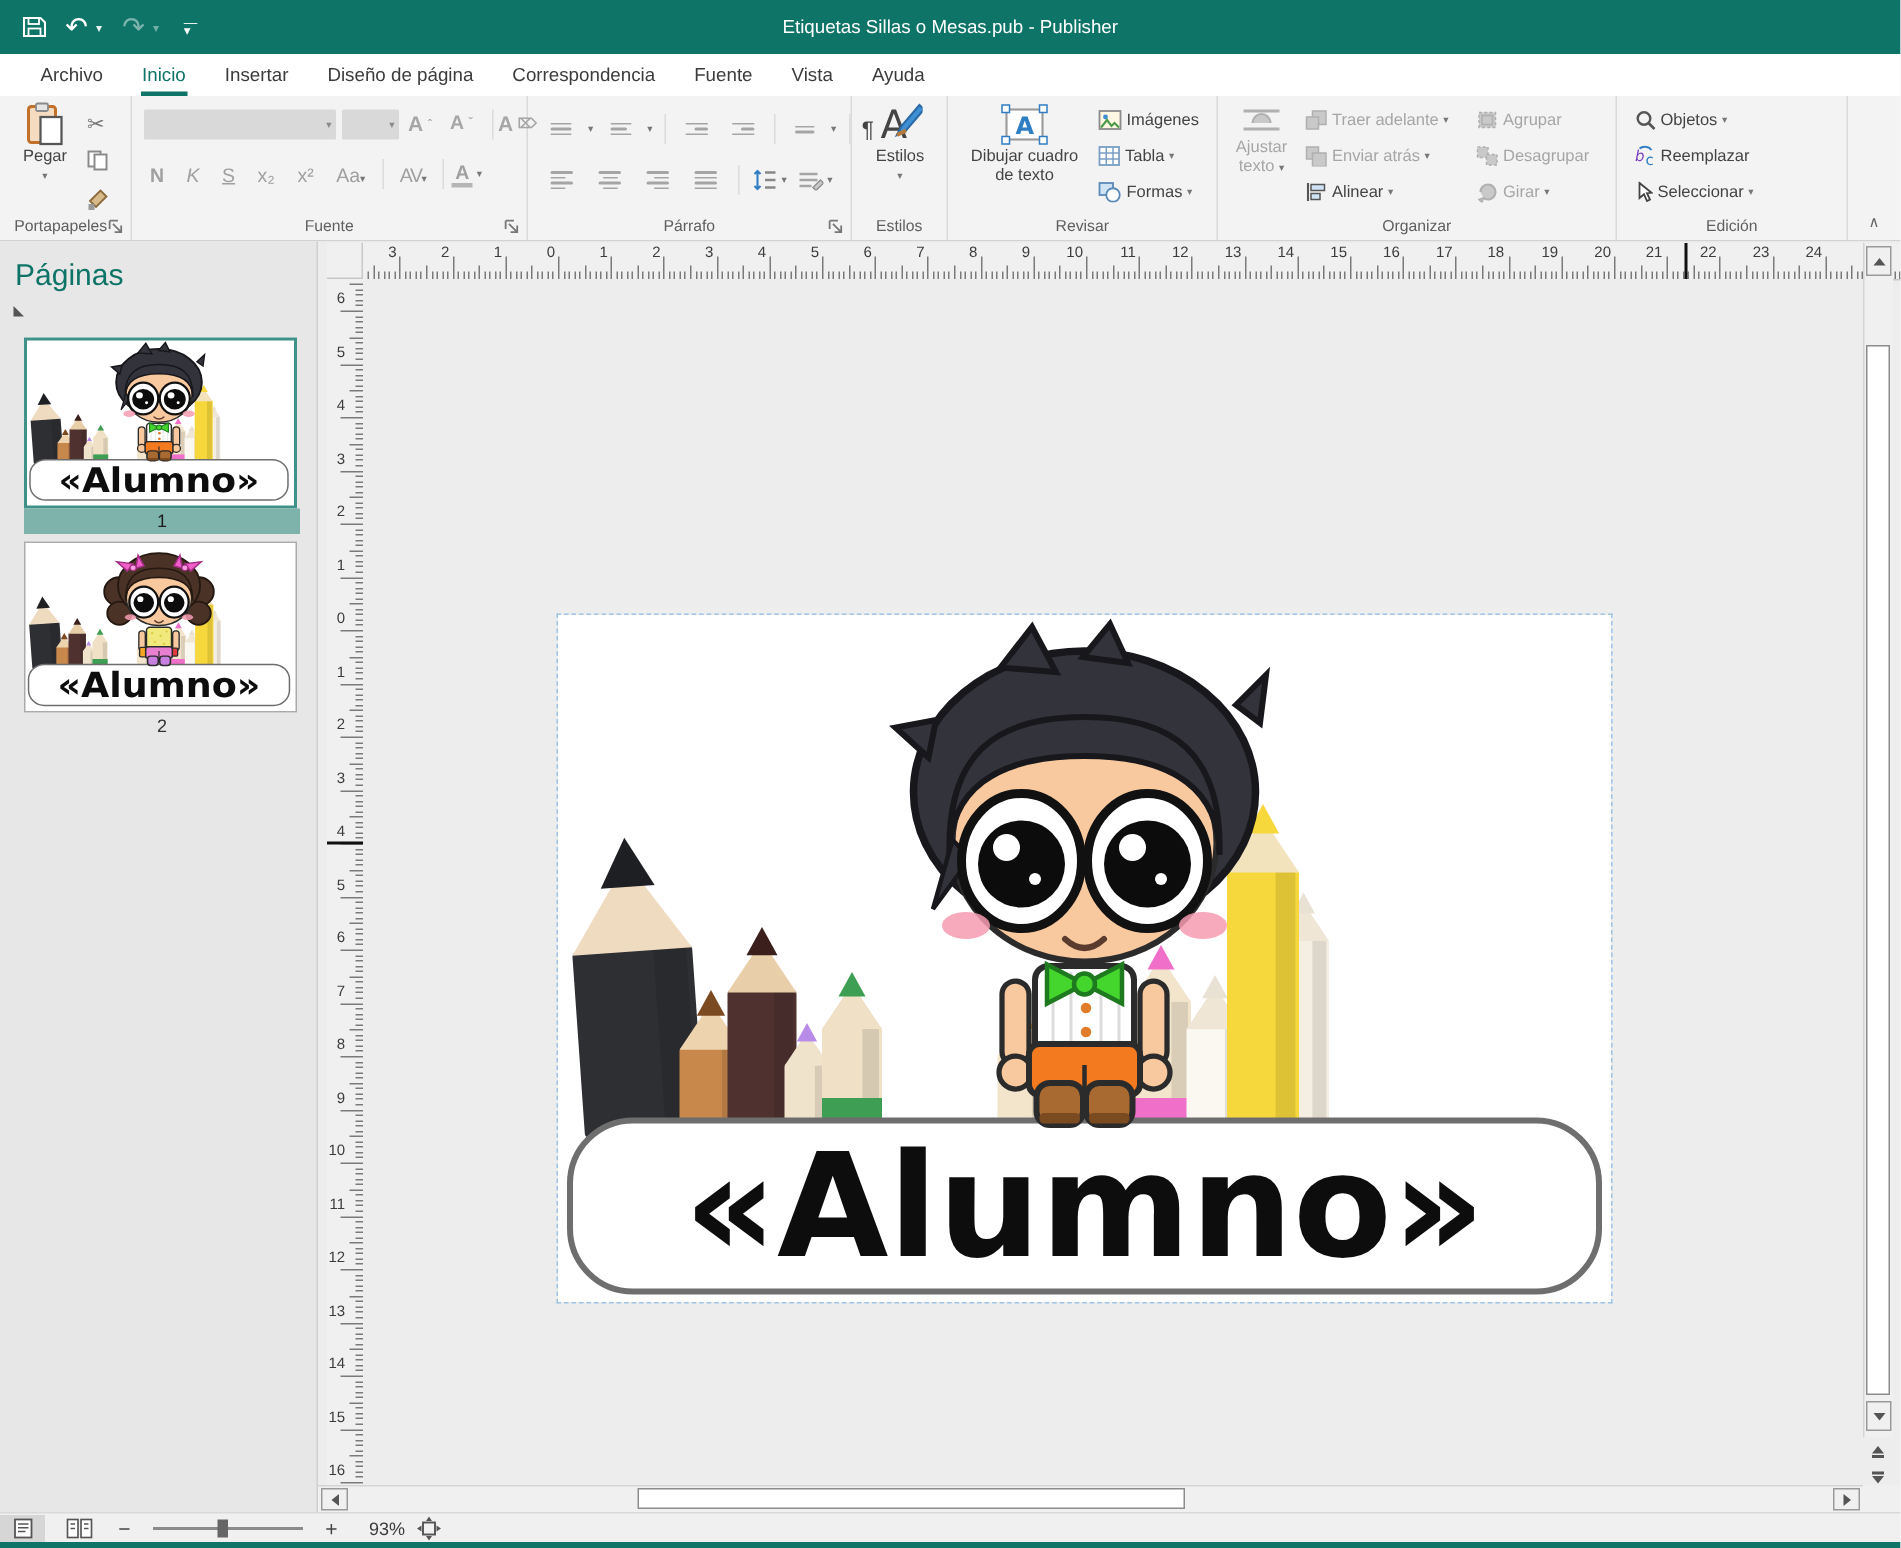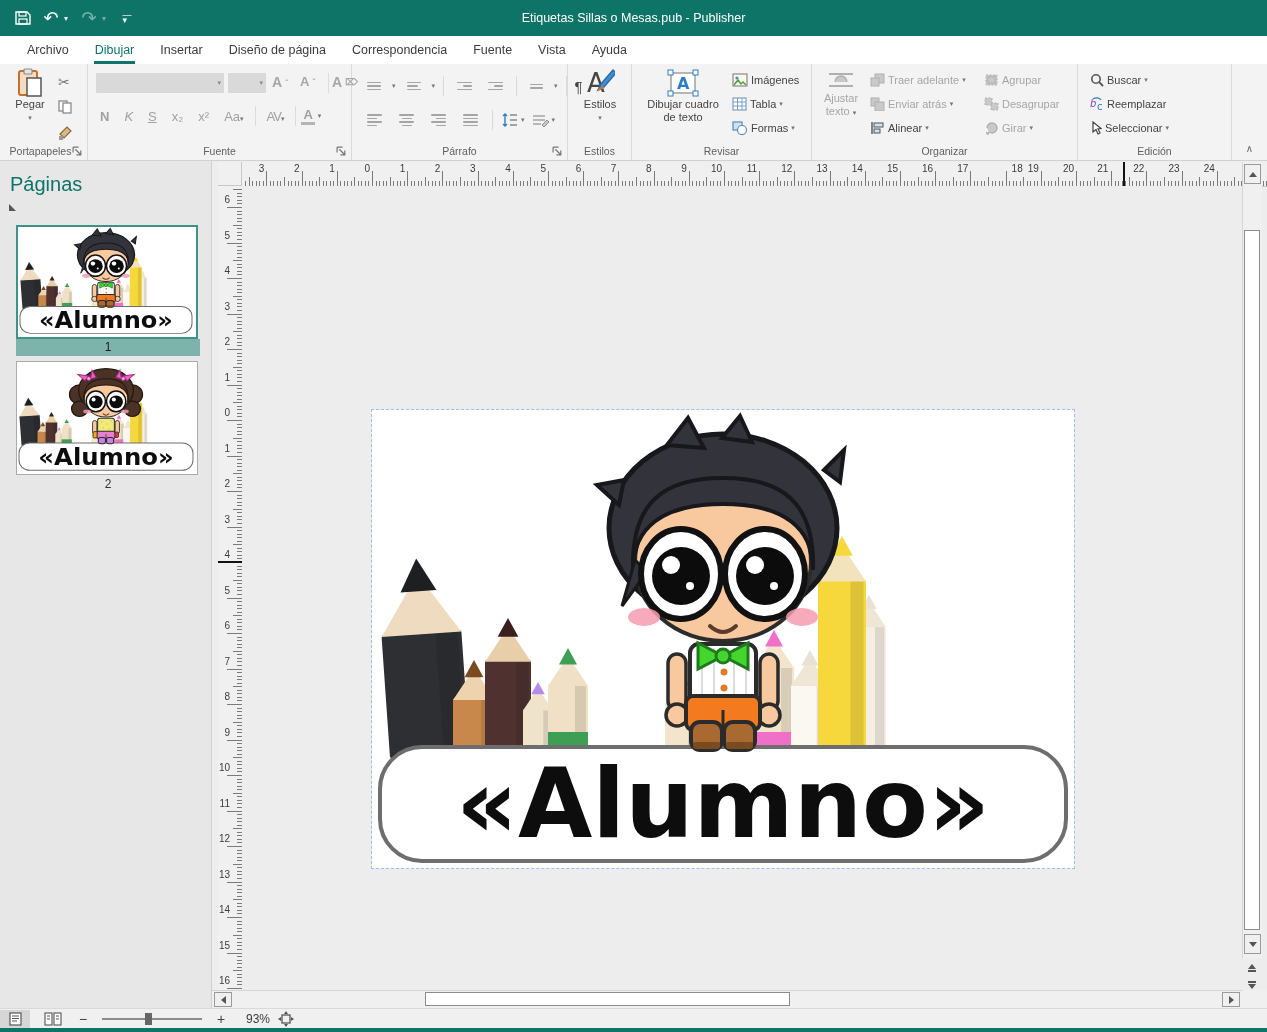--- a/index.html
+++ b/index.html
@@ -357,21 +357,21 @@
     <div class="winctl">–</div>
     <div class="winctl">
         <span class="max-box"></span>
       </div>
     <div class="winctl" style="font-size:17px;">×</div>
   </div>
 </div>
 
 <div id="tabrow" class="abs">
   <div class="tab">Archivo</div>
-  <div class="tab active">Dibujar</div>
+  <div class="tab active">Inicio</div>
   <div class="tab">Insertar</div>
   <div class="tab">Diseño de página</div>
   <div class="tab">Correspondencia</div>
   <div class="tab">Fuente</div>
   <div class="tab">Vista</div>
   <div class="tab">Ayuda</div>
 </div>
 
 <div id="ribbon" class="abs">
 
@@ -627,21 +627,21 @@
     </div>
     <div class="glabel">Organizar</div>
   </div>
 
   <div class="rgroup" style="left:1078px;width:154px;border-right:1px solid #dadada;">
     <div class="smallrow" style="left:12px;top:9px;">
       <svg width="14" height="14" viewBox="0 0 14 14">
         <circle cx="6" cy="6" r="4.2" fill="none" stroke="#555" stroke-width="1.6"></circle>
         <line x1="9.2" y1="9.2" x2="13" y2="13" stroke="#555" stroke-width="1.8"></line>
       </svg>
-      <span>Buscar</span>
+      <span>Objetos</span>
         <span class="dd">▾</span>
     </div>
     <div class="smallrow" style="left:12px;top:33px;">
       <svg width="14" height="14" viewBox="0 0 14 14">
         <text x="0" y="10" font-size="10" fill="#7a3fbf" font-style="italic">b</text>
         <text x="7" y="13" font-size="10" fill="#2f7ec4">c</text>
         <path d="M3,2 a5,4 0 0 1 8,1" fill="none" stroke="#2f7ec4" stroke-width="1.3"></path>
       </svg>
       <span>Reemplazar</span>
     </div>
@@ -989,21 +989,21 @@
       <div class="rnum" style="left: 397.6px; top: 1px; width: 12px; text-align: right;">8</div>
       <div class="rnum" style="left: 432.8px; top: 1px; width: 12px; text-align: right;">9</div>
       <div class="rnum" style="left: 468px; top: 1px; width: 12px; text-align: right;">10</div>
       <div class="rnum" style="left: 503.2px; top: 1px; width: 12px; text-align: right;">11</div>
       <div class="rnum" style="left: 538.4px; top: 1px; width: 12px; text-align: right;">12</div>
       <div class="rnum" style="left: 573.6px; top: 1px; width: 12px; text-align: right;">13</div>
       <div class="rnum" style="left: 608.8px; top: 1px; width: 12px; text-align: right;">14</div>
       <div class="rnum" style="left: 644px; top: 1px; width: 12px; text-align: right;">15</div>
       <div class="rnum" style="left: 679.2px; top: 1px; width: 12px; text-align: right;">16</div>
       <div class="rnum" style="left: 714.4px; top: 1px; width: 12px; text-align: right;">17</div>
-      <div class="rnum" style="left: 749.6px; top: 1px; width: 12px; text-align: left; margin-left: 20px;">18</div>
+      <div class="rnum" style="left: 749.6px; top: 1px; width: 12px; text-align: left;">18</div>
       <div class="rnum" style="left: 784.8px; top: 1px; width: 12px; text-align: right;">19</div>
       <div class="rnum" style="left: 820px; top: 1px; width: 12px; text-align: right;">20</div>
       <div class="rnum" style="left: 855.2px; top: 1px; width: 12px; text-align: left;">21</div>
       <div class="rnum" style="left: 890.4px; top: 1px; width: 12px; text-align: right;">22</div>
       <div class="rnum" style="left: 925.6px; top: 1px; width: 12px; text-align: right;">23</div>
       <div class="rnum" style="left: 960.8px; top: 1px; width: 12px; text-align: right;">24</div>
       <div class="marker" style="left: 880.816px; top: 0px; width: 2px; height: 24px;"></div>
     </div>
   <div id="v-ruler" class="ruler">
       <div class="tick" style="top: 3.25px; right: 0px; height: 1px; width: 9px;"></div>

